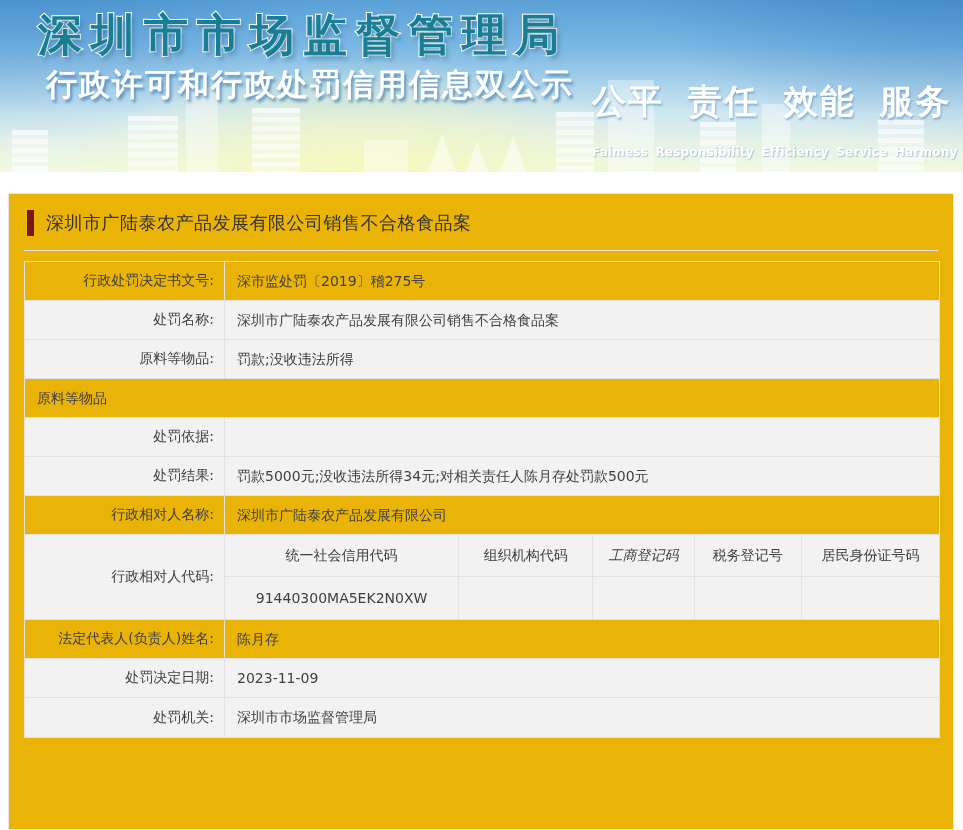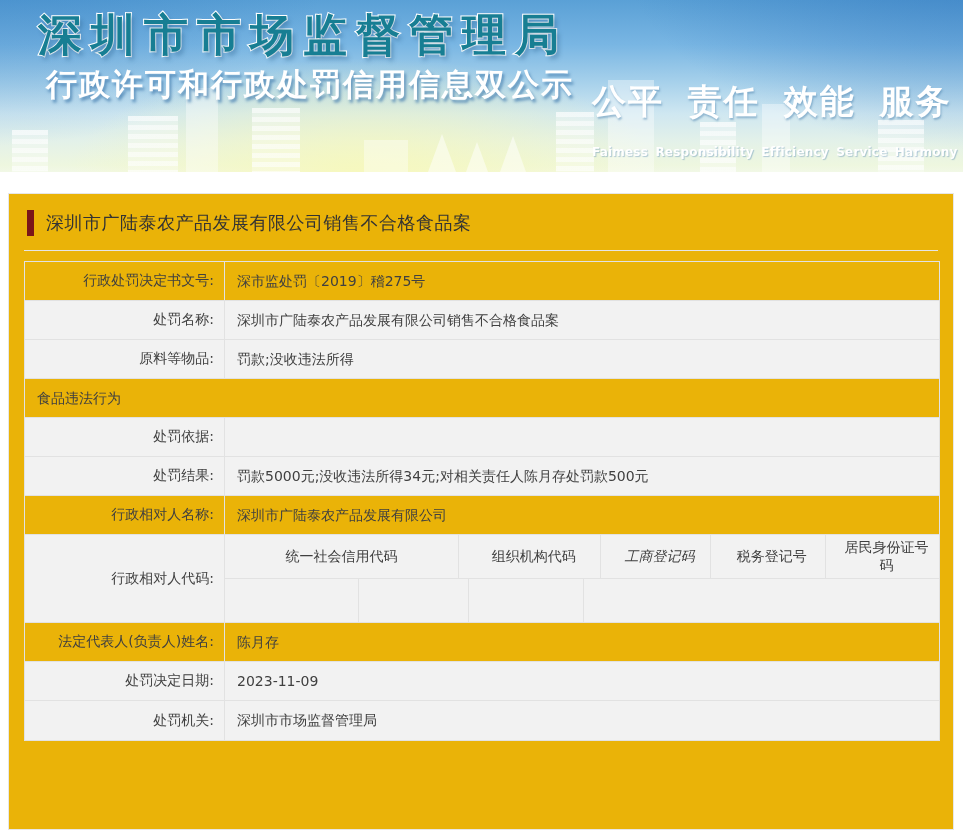--- a/index.html
+++ b/index.html
@@ -140,21 +140,21 @@
     line-height: 1.6;
   }
   .tvalue.para {
     display: block;
     padding: 6px 12px;
     line-height: 25px;
     text-align: justify;
   }
   
   .codes-table { flex: 1; display: flex; flex-direction: column; }
-  .codes-row { display: flex; flex: 1; min-height: 42px; gap: 8px; }
+  .codes-row { display: flex; flex: 1; min-height: 42px; }
   .codes-row.hdr { border-bottom: 1px solid #e2e2e2; }
   .codes-cell {
     display: flex; align-items: center; justify-content: center;
     text-align: center;
     border-right: 1px solid #e2e2e2;
     padding: 4px 6px;
   }
   .codes-cell:last-child { border-right: none; }
   .cc1 { width: 32.8%; } .cc2 { width: 18.8%; } .cc3 { width: 14.2%; font-style: italic; }
   .cc4 { width: 15.0%; } .cc5 { flex: 1; }
@@ -205,21 +205,21 @@
       <div class="tlabel">处罚名称:</div>
       <div class="tvalue">深圳市广陆泰农产品发展有限公司销售不合格食品案</div>
     </div>
 
     <div class="trow gray">
       <div class="tlabel">原料等物品:</div>
       <div class="tvalue">罚款;没收违法所得</div>
     </div>
 
     <div class="trow">
-      <div class="tvalue">食品违法行为</div>
+      <div class="tvalue">原料等物品</div>
     </div>
 
     <div class="trow gray">
       <div class="tlabel">处罚依据:</div>
     </div>
 
     <div class="trow gray">
       <div class="tlabel">处罚结果:</div>
       <div class="tvalue">罚款5000元;没收违法所得34元;对相关责任人陈月存处罚款500元</div>
     </div>
@@ -233,20 +233,21 @@
       <div class="tlabel">行政相对人代码:</div>
       <div class="codes-table">
         <div class="codes-row hdr">
           <div class="codes-cell cc1">统一社会信用代码</div>
           <div class="codes-cell cc2">组织机构代码</div>
           <div class="codes-cell cc3">工商登记码</div>
           <div class="codes-cell cc4">税务登记号</div>
           <div class="codes-cell cc5">居民身份证号码</div>
         </div>
         <div class="codes-row">
+          <div class="codes-cell cc1">91440300MA5EK2N0XW</div>
           <div class="codes-cell cc2"></div>
           <div class="codes-cell cc3"></div>
           <div class="codes-cell cc4"></div>
           <div class="codes-cell cc5"></div>
         </div>
       </div>
     </div>
 
     <div class="trow">
       <div class="tlabel">法定代表人(负责人)姓名:</div>

